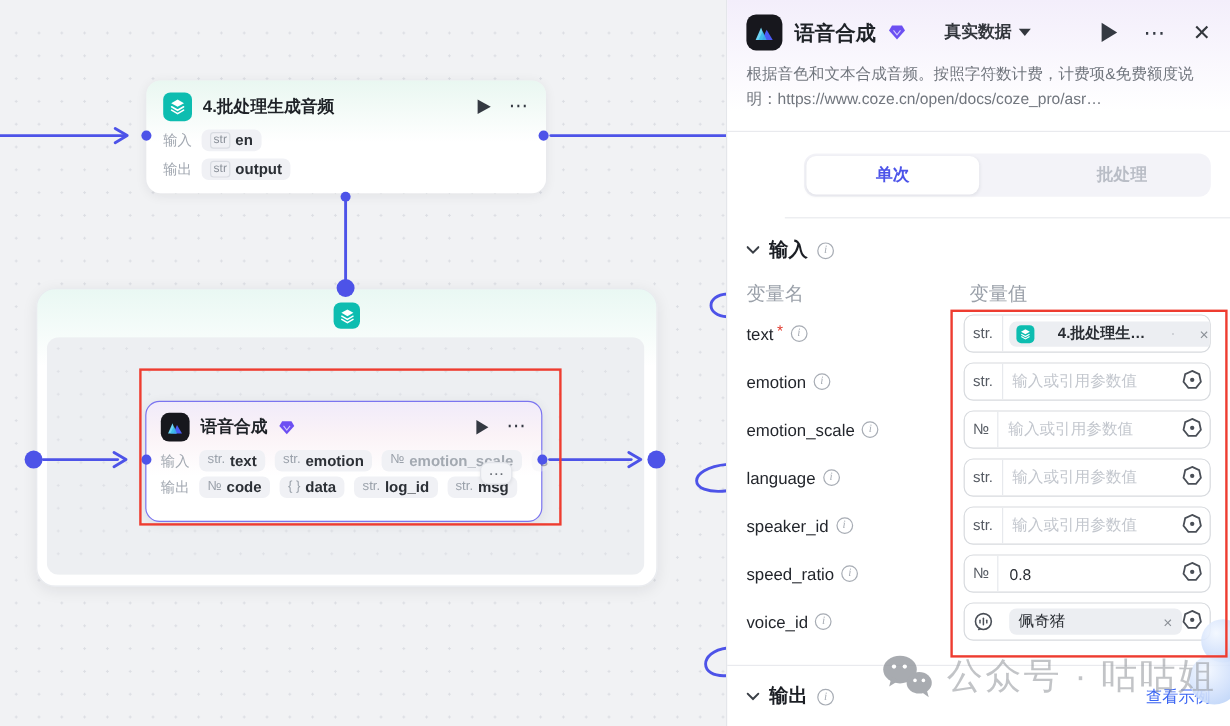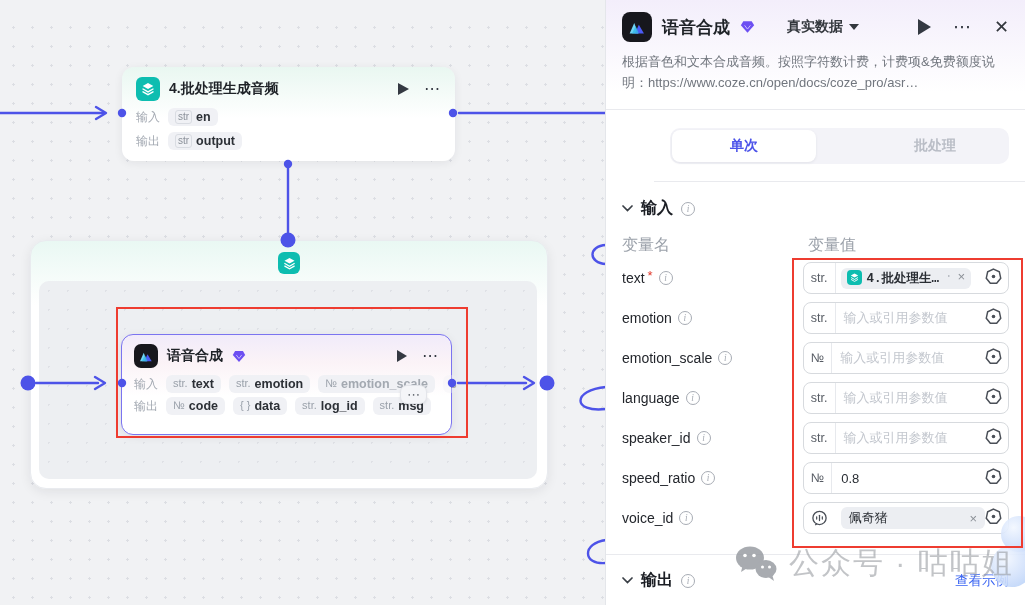--- a/index.html
+++ b/index.html
@@ -84,22 +84,22 @@
   .prow { display:flex; align-items:center; height:40px; }
   .plabel { width:186px; display:flex; align-items:center; gap:6px; font-size:14px; color:#23262c; }
   .req { color:#e0382c; font-size:13px; margin-left:-3px; transform:translateY(-3px); }
   .vbox { width:212px; height:32px; background:#fff; border:1px solid #d7dade; border-radius:8px;
     display:flex; align-items:center; font-size:13px; overflow:hidden; }
   .vtype { flex:0 0 auto; padding:0 7px; color:#565b63; font-size:12.5px; border-right:1px solid #e7e9ed; line-height:30px; }
   .vtype.noborder { border-right:none; }
   .vph { padding:0 8px; color:#c3c7ce; white-space:nowrap; overflow:hidden; }
   .vval { padding:0 9px; color:#2a2e34; }
   .hept { margin-left:auto; margin-right:6px; flex:0 0 auto; }
-  .refchip { display:flex; align-items:flex-start; gap:5px; background:#eceef2; border-radius:6px;
-    margin:0 0 0 5px; padding:2px 6px; font-size:12.5px; color:#2a2e34; font-weight:600; white-space:nowrap;font-family:Liberation Mono, monospace; }
+  .refchip { display:flex; align-items:center; gap:20px; background:#eceef2; border-radius:6px;
+    margin:0 0 0 5px; padding:2px 6px; font-size:12.5px; color:#2a2e34; font-weight:600; white-space:nowrap; }
   .refchip .dot { color:#b9bdc4; font-weight:400; margin-left:1px;}
   .refchip .x { color:#8b9097; font-weight:400; font-size:13px; }
   .valuechip { display:flex; align-items:center; background:#eceef2; border-radius:6px;
     margin-left:6px; padding:2px 8px; font-size:13px; color:#2a2e34; flex:1 1 auto; }
   .valuechip .x { margin-left:auto; color:#8b9097; font-size:13px; }
 
   .p-output { position:absolute; left:0; top:554px; right:0; bottom:0; border-top:1px solid #e9eaee; padding:15px 16px; }
   .out-row { display:flex; align-items:center; gap:8px; }
   .see-link { margin-left:auto; font-size:13.5px; color:#3863f2; }
 

